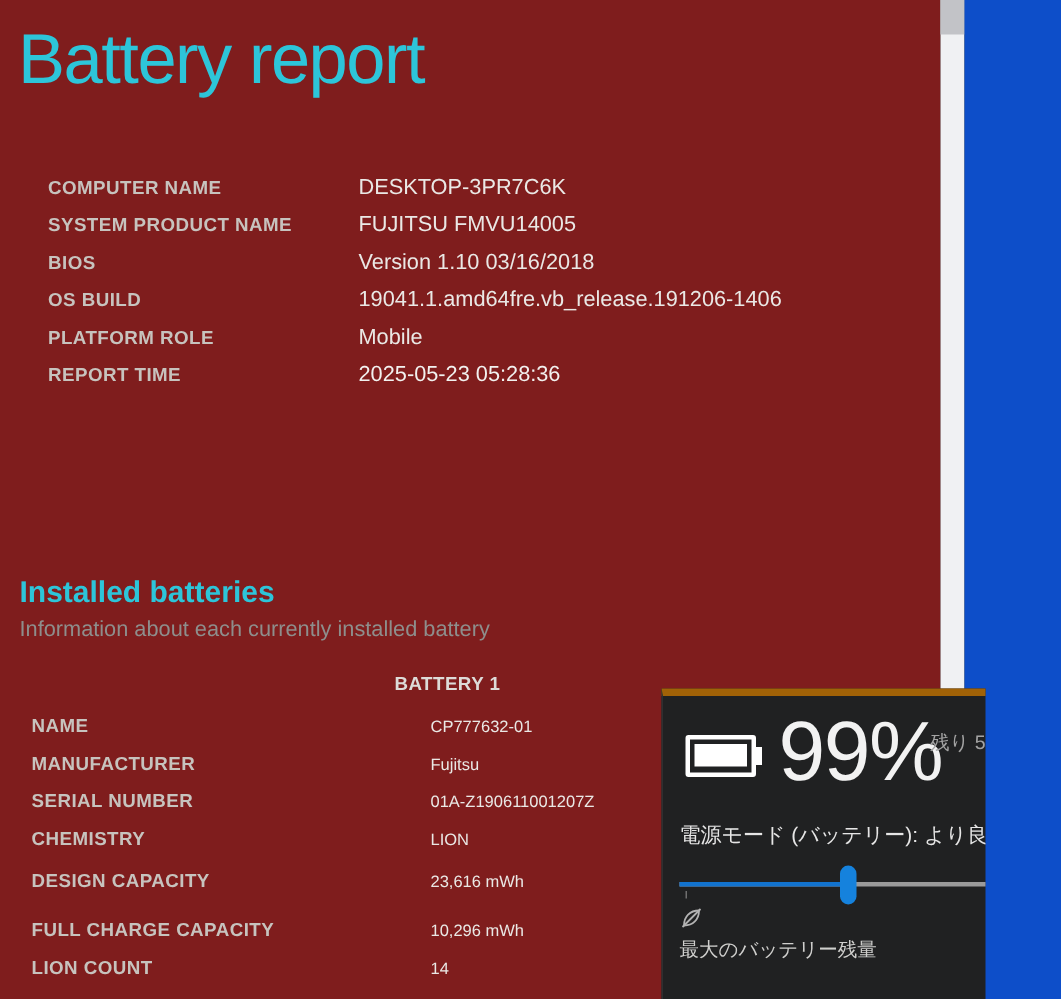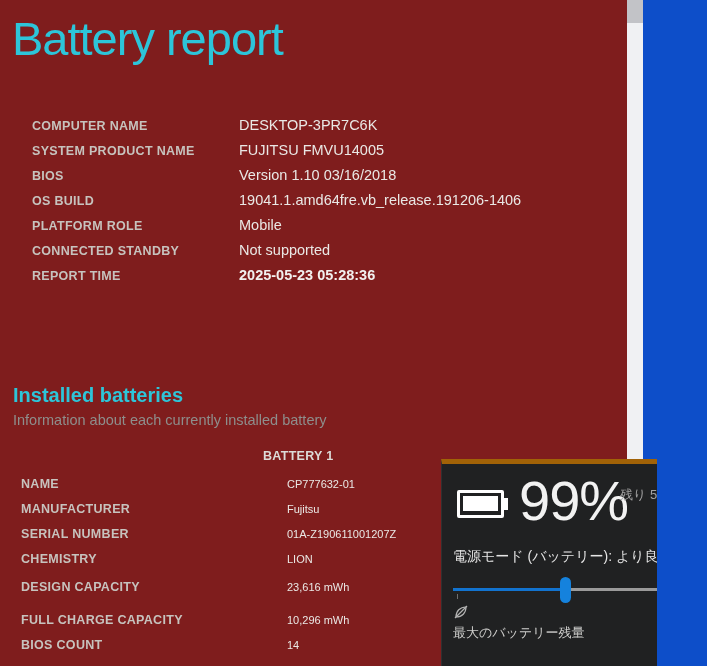--- a/index.html
+++ b/index.html
@@ -21,21 +21,21 @@
   }
 
   .kv-table { position:absolute; left:21px; top:117px; }
   .kv-row { display:flex; height:25px; align-items:baseline; }
   .kv-label {
     width:207px; flex:0 0 207px;
     font-size:12.5px; font-weight:bold; letter-spacing:0.3px;
     color:#c7c3be; white-space:nowrap;margin-left:11px;
   }
   .kv-value { font-size:14.5px; color:#eae8e5; white-space:nowrap; }
-  .kv-value.bold { font-weight:bold; color:#f2f1ef; }
+  .kv-value.bold { font-weight:normal; color:#f2f1ef; }
 
   .section-title {
     position:absolute; left:13px; top:384px;
     font-size:20px; font-weight:bold; color:#2dc5d9; white-space:nowrap;
   }
   .section-subtitle {
     position:absolute; left:13px; top:412px;
     font-size:14.5px; color:#8e8e8c; white-space:nowrap;
   }
 
@@ -132,24 +132,20 @@
     </div>
     <div class="kv-row">
       <div class="kv-label">OS BUILD</div>
       <div class="kv-value">19041.1.amd64fre.vb_release.191206-1406</div>
     </div>
     <div class="kv-row">
       <div class="kv-label">PLATFORM ROLE</div>
       <div class="kv-value">Mobile</div>
     </div>
     <div class="kv-row">
-      <div class="kv-label">CONNECTED STANDBY</div>
-      <div class="kv-value">Not supported</div>
-    </div>
-    <div class="kv-row">
       <div class="kv-label">REPORT TIME</div>
       <div class="kv-value bold">2025-05-23  05:28:36</div>
     </div>
   </div>
 
   <div class="section-title">Installed batteries</div>
   <div class="section-subtitle">Information about each currently installed battery</div>
 
   <div class="bat-table">
     <div class="bat-header">
@@ -174,21 +170,21 @@
     </div>
     <div class="bat-row m3">
       <div class="bat-label">DESIGN CAPACITY</div>
       <div class="bat-value">23,616 mWh</div>
     </div>
     <div class="bat-row m8">
       <div class="bat-label">FULL CHARGE CAPACITY</div>
       <div class="bat-value">10,296 mWh</div>
     </div>
     <div class="bat-row">
-      <div class="bat-label">BIOS COUNT</div>
+      <div class="bat-label">LION COUNT</div>
       <div class="bat-value">14</div>
     </div>
   </div>
 </div>
 
 <div class="scrollbar">
   <div class="scroll-thumb"></div>
 </div>
 
 <div class="desktop"></div>

